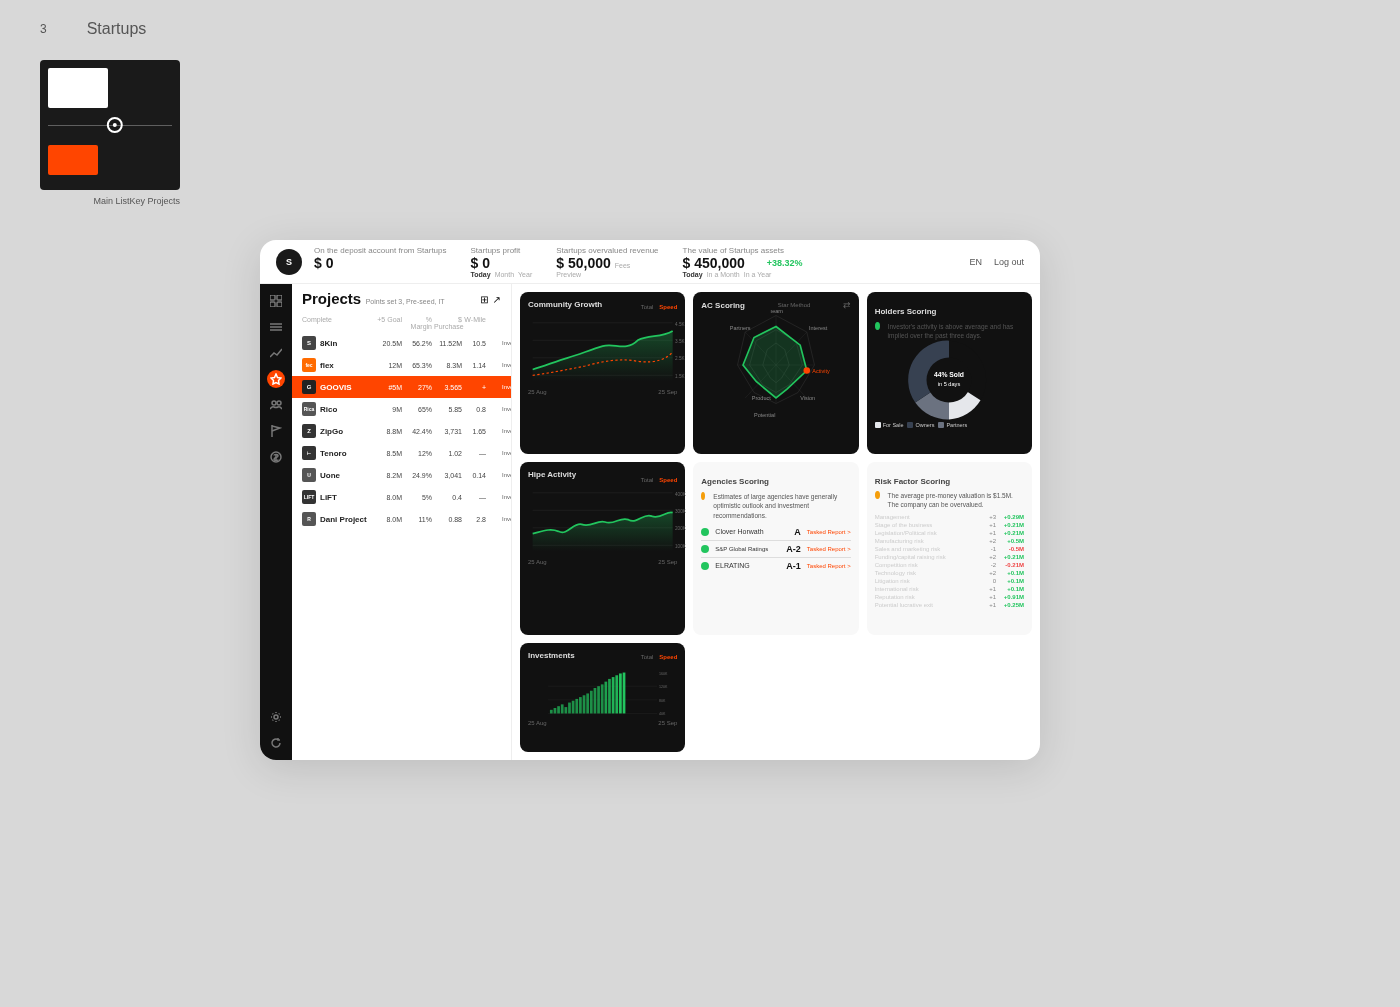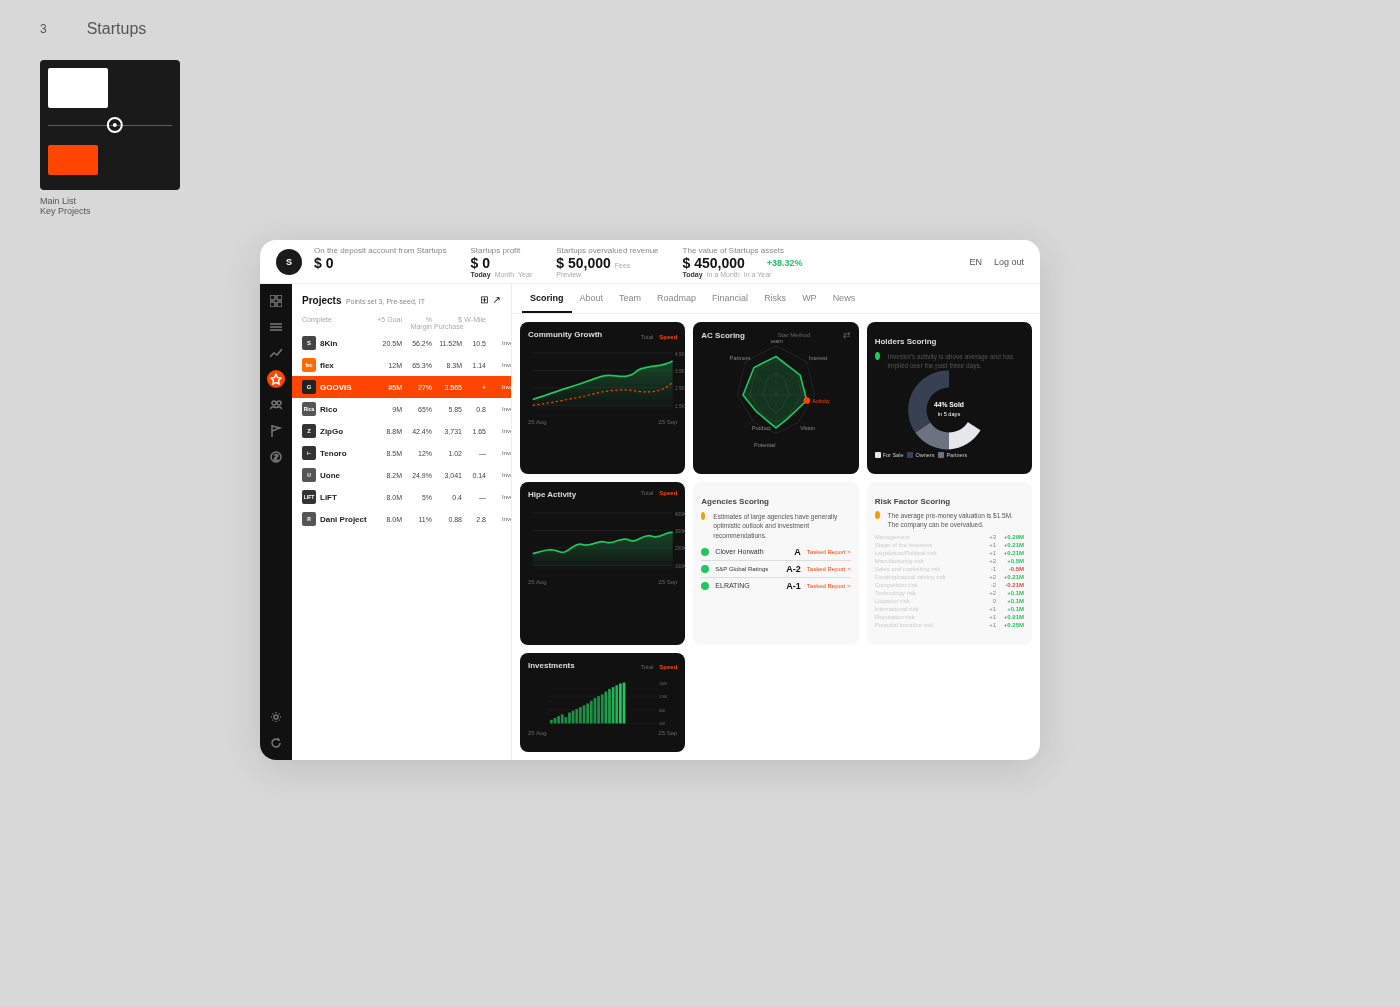--- a/index.html
+++ b/index.html
@@ -93,23 +93,22 @@
       position: absolute;
       top: 50%;
       left: 8px;
       right: 8px;
       height: 1px;
       background: white;
       opacity: 0.3;
     }
     .thumb-labels {
       display: flex;
-      justify-content: space-between;
+      justify-content: flex-end;
       margin-top: 6px;
-      flex-direction: column;
     }
     .thumb-label {
       font-size: 9px;
       color: #555;
     }
 
     
     .dashboard {
       position: absolute;
       top: 240px;
@@ -286,21 +285,21 @@
       flex-direction: column;
       overflow: hidden;
     }
     .projects-header {
       padding: 6px 10px;
       display: flex;
       align-items: center;
       justify-content: space-between;
     }
     .projects-title {
-      font-size: 10px;
+      font-size: 15px;
       font-weight: 700;
       color: #111;
     }
     .projects-subtitle {
       font-size: 7px;
       color: #888;
     }
     .projects-cols {
       display: grid;
       grid-template-columns: 70px 28px 28px 28px 22px 30px;
@@ -806,30 +805,20 @@
             <span class="proj-val">8.0M</span>
             <span class="proj-val">11%</span>
             <span class="proj-val">0.88</span>
             <span class="proj-val">2.8</span>
             <span class="invest-btn">Invest</span>
           </div>
         </div>
 
         <div class="scoring-panel">
 
-          <div class="scoring-tabs">
-            <span class="scoring-tab active">Scoring</span>
-            <span class="scoring-tab">About</span>
-            <span class="scoring-tab">Team</span>
-            <span class="scoring-tab">Roadmap</span>
-            <span class="scoring-tab">Financial</span>
-            <span class="scoring-tab">Risks</span>
-            <span class="scoring-tab">WP</span>
-            <span class="scoring-tab">News</span>
-          </div>
 
           <div class="scoring-grid">
 
             <div class="score-card">
               <div style="display:flex;justify-content:space-between;align-items:center;margin-bottom:3px;">
                 <span class="card-title">Community Growth</span>
                 <div style="display:flex;gap:6px;">
                   <span style="font-size:6px;color:#666;">Total</span>
                   <span style="font-size:6px;color:#ff4500;font-weight:600;">Speed</span>
                 </div>
@@ -933,21 +922,21 @@
                   <span style="font-size:5.5px;color:#ccc;">Owners</span>
                 </div>
                 <div style="display:flex;align-items:center;gap:2px;">
                   <div style="width:6px;height:6px;background:#6b7280;border-radius:1px;"></div>
                   <span style="font-size:5.5px;color:#ccc;">Partners</span>
                 </div>
               </div>
             </div>
 
             <div class="score-card">
-              <div style="display:flex;justify-content:space-between;align-items:flex-start;margin-bottom:4px;">
+              <div style="display:flex;justify-content:space-between;align-items:flex-end;margin-bottom:4px;">
                 <span class="card-title">Hipe Activity</span>
                 <div style="display:flex;gap:6px;">
                   <span style="font-size:6px;color:#666;">Total</span>
                   <span style="font-size:6px;color:#ff4500;font-weight:600;">Speed</span>
                 </div>
               </div>
               <div class="chart-area">
                 <svg viewBox="0 0 120 60" class="chart-svg" style="overflow:visible;">
                   <defs>
                     <linearGradient id="greenGrad2" x1="0" y1="0" x2="0" y2="1">

